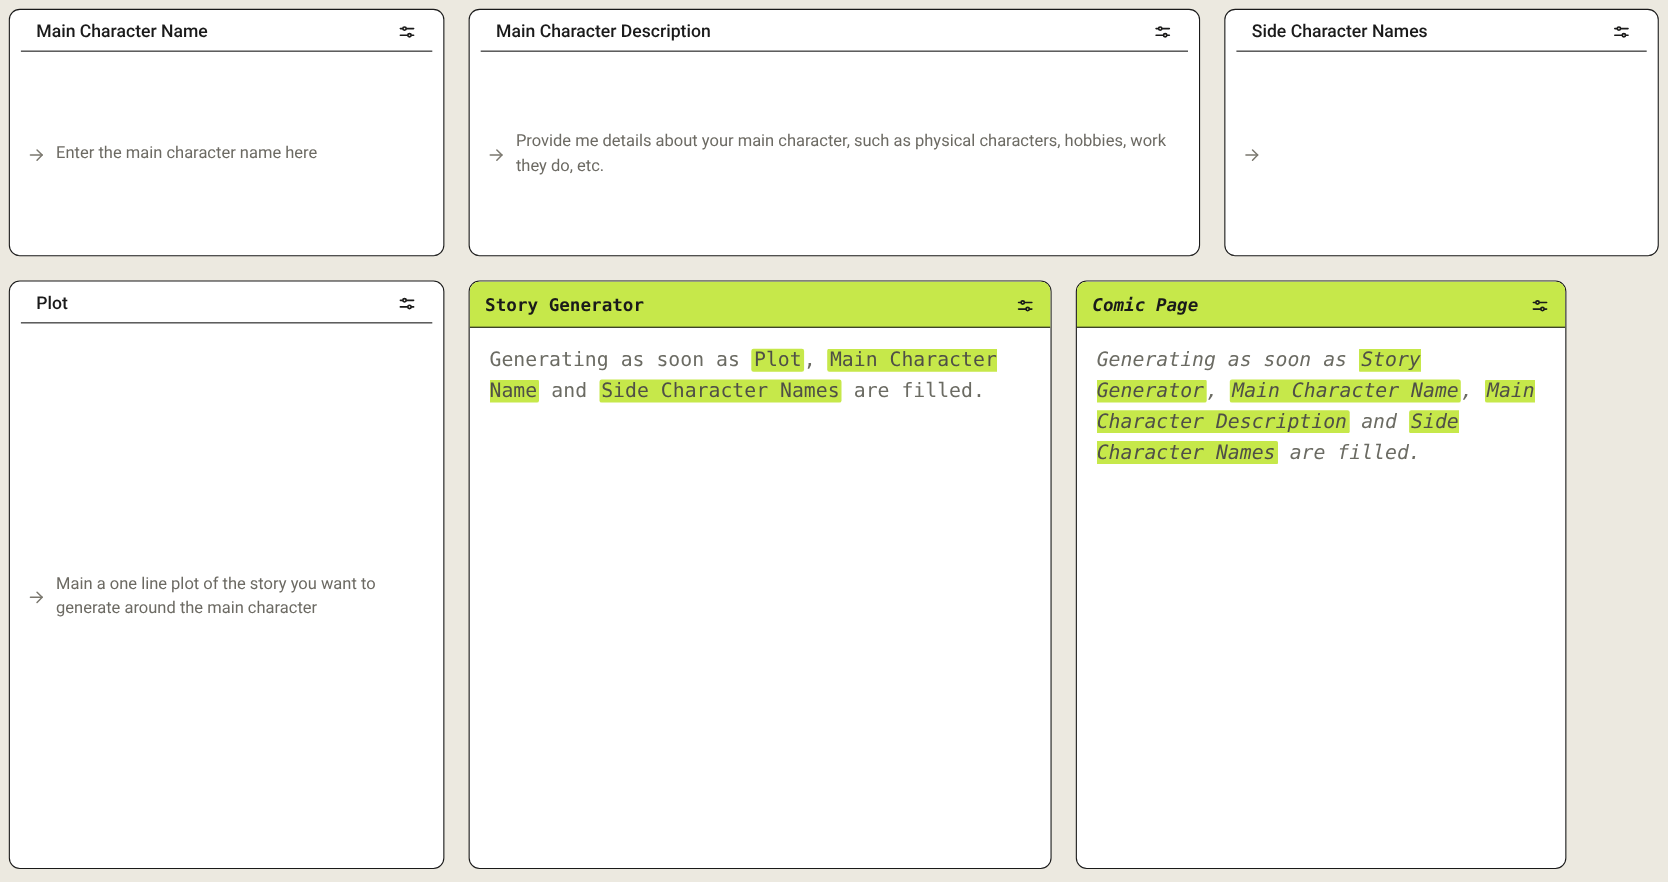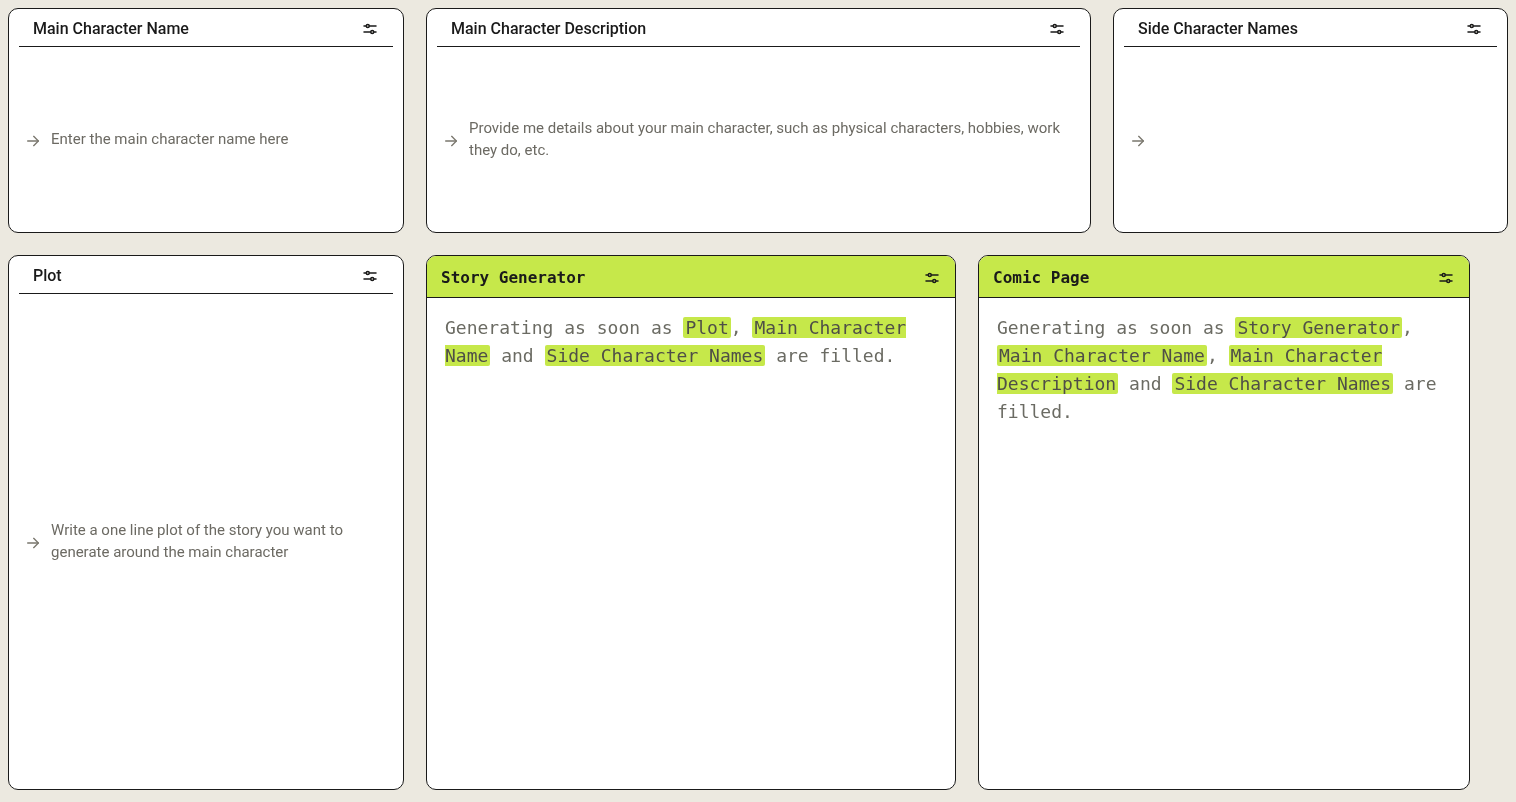--- a/index.html
+++ b/index.html
@@ -93,21 +93,21 @@
     border-radius: 2px;
   }
   
   .row1 .card { height: 225px; }
   .row1 .c1 { width: 396px; }
   .row1 .c2 { width: 665px; }
   .row1 .c3 { width: 395px; }
   .row2 .card { height: 535px; }
   .row2 .c1 { width: 396px; }
   .row2 .c2 { width: 530px; }
-  .row2 .c3 { width: 492px; }
+  .row2 .c3 { width: 446px; font-style: italic; }
 </style>
 </head>
 <body>
 
 <div class="row row1">
 
   <div class="card c1">
     <div class="card-header">
       <span class="card-title">Main Character Name</span>
       <span class="settings-icon">
@@ -191,21 +191,21 @@
           </svg>
       </span>
     </div>
     <div class="card-body input-row">
       <span class="arrow-icon">
         <svg viewBox="0 0 24 24" fill="none" stroke="currentColor" stroke-width="2" stroke-linecap="round" stroke-linejoin="round">
             <line x1="4" y1="12" x2="20" y2="12"></line>
             <polyline points="13 5 20 12 13 19"></polyline>
           </svg>
       </span>
-      <span class="placeholder">Write a one line plot of the story you want to generate around the main character</span>
+      <span class="placeholder">Main a one line plot of the story you want to generate around the main character</span>
     </div>
   </div>
 
   <div class="card c2">
     <div class="card-header highlight">
       <span class="card-title">Story Generator</span>
       <span class="settings-icon">
         <svg viewBox="0 0 24 24" fill="none" stroke="currentColor" stroke-width="2" stroke-linecap="round">
             <line x1="4" y1="8" x2="20" y2="8"></line>
             <circle cx="9" cy="8" r="2" fill="#c6e84a"></circle>

